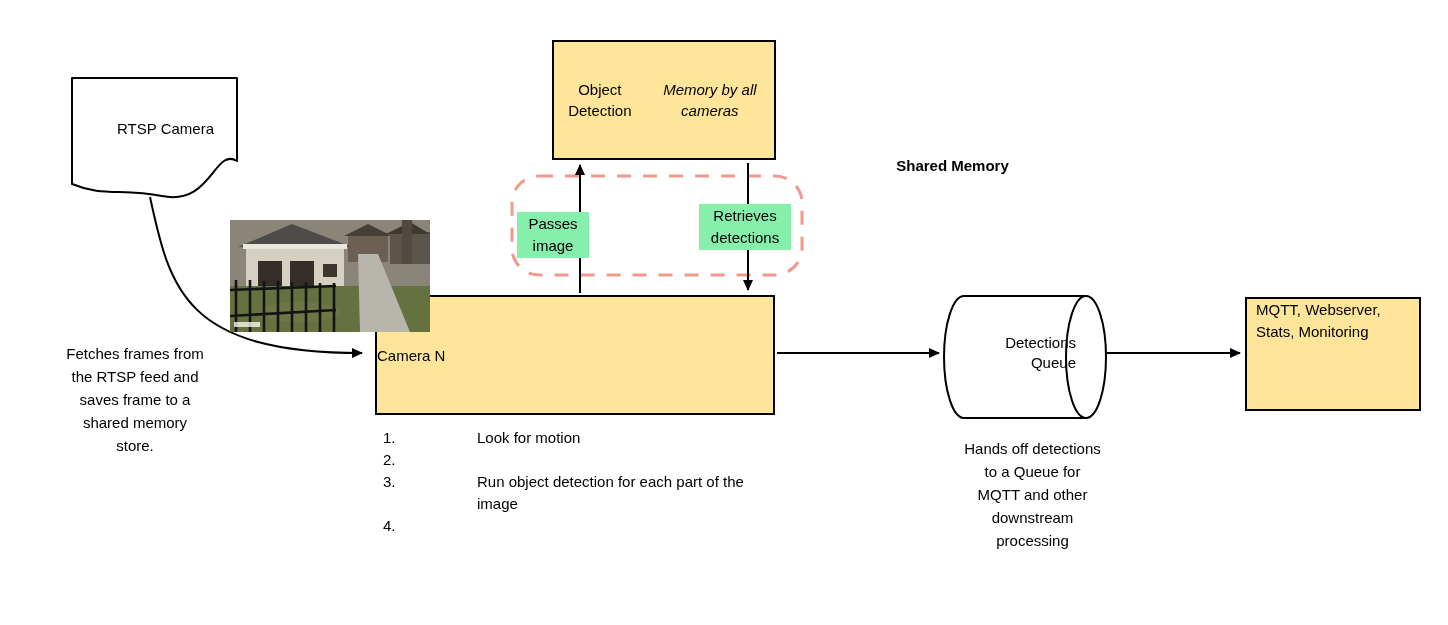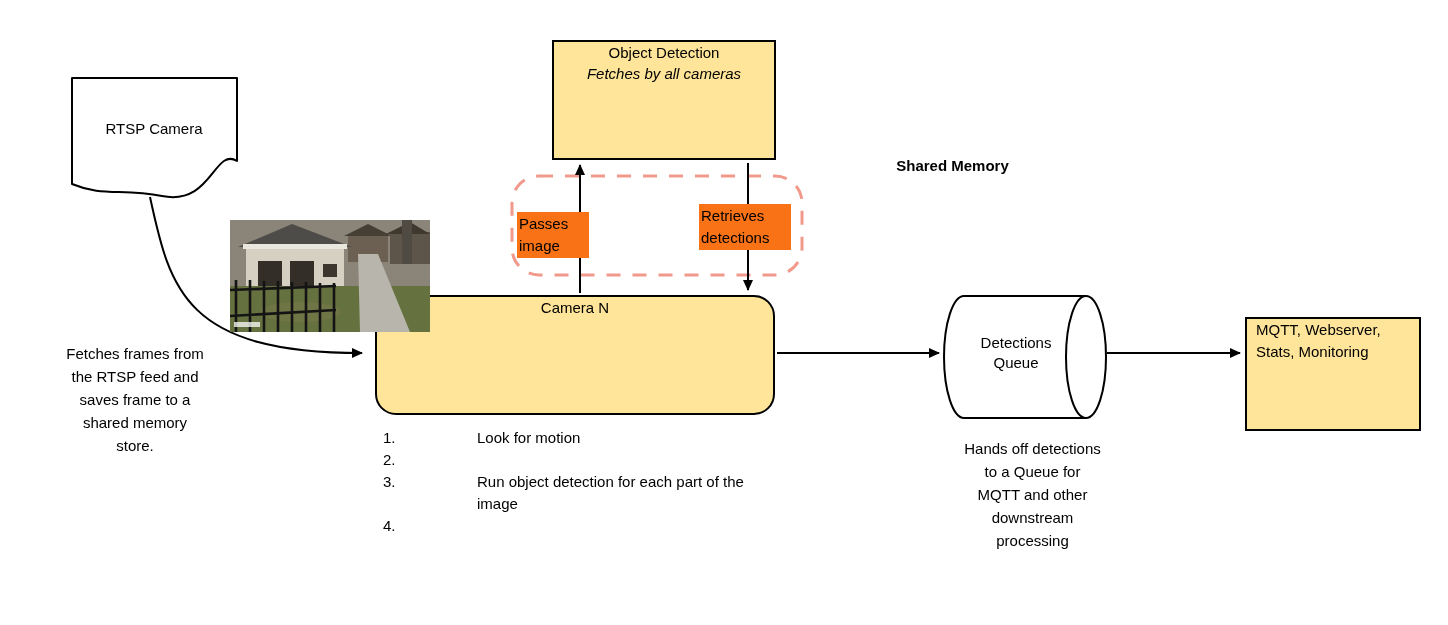--- a/index.html
+++ b/index.html
@@ -26,47 +26,46 @@
     fill: none;
     stroke: var(--dashed-border);
     stroke-width: 3;
     stroke-dasharray: 14 12;
   }
   .node {
     position: absolute;
     background: var(--node-fill);
     border: 2px solid var(--node-border);
     display: flex;
-    flex-direction: column;
+    flex-direction: row;
     align-items: center;
-    justify-content: flex-start;
+    justify-content: space-between;
     text-align: center;
     z-index: 2;
     line-height: 21px;
   }
   .node .subtitle { font-style: italic; }
   #mqtt-node {
     align-items: flex-start;
     text-align: left;
     padding-left: 9px;
     white-space: pre-line;
     line-height: 22px;
-    margin-top: 20px;
   }
   .shape-label {
     position: absolute;
-    text-align: center;
+    text-align: right;
     z-index: 4;
     line-height: 20px;
   }
   .edge-label {
     position: absolute;
-    text-align: left;
+    text-align: center;
     white-space: pre-line;
-    background: #f97316;
+    background: #86efac;
     padding: 1px 2px;
     z-index: 3;
     line-height: 22px;
   }
   .note {
     position: absolute;
     white-space: pre-line;
     line-height: 23px;
     z-index: 2;
     text-align: center;
@@ -119,24 +118,24 @@
   <line x1="1107" y1="353" x2="1240" y2="353" stroke="#000" stroke-width="2" marker-end="url(#arr)"></line>
 
   <g>
     <path d="M1086,296 L964,296 A20,61 0 0 0 964,418 L1086,418" fill="#ffffff" stroke="#000" stroke-width="2"></path>
     <ellipse cx="1086" cy="357" rx="20" ry="61" fill="#ffffff" stroke="#000" stroke-width="2"></ellipse>
   </g>
 </svg>
 
 <div class="node" id="object-detection-node" style="left:552px; top:40px; width:224px; height:120px;">
   <span>Object Detection</span>
-  <span class="subtitle">Fetches by all cameras</span>
-</div>
-
-<div class="node" id="camera-n-node" style="left:375px; top:295px; width:400px; height:120px;border-radius:21px;">
+  <span class="subtitle">Memory by all cameras</span>
+</div>
+
+<div class="node" id="camera-n-node" style="left:375px; top:295px; width:400px; height:120px;">
   <span>Camera N</span>
 </div>
 
 <div class="node" id="mqtt-node" style="left:1245px; top:297px; width:176px; height:114px;">
   <span>MQTT, Webserver,
 Stats, Monitoring</span>
 </div>
 
 <div class="shape-label" style="left:94px; top:119px; width:120px;">RTSP Camera</div>
 

